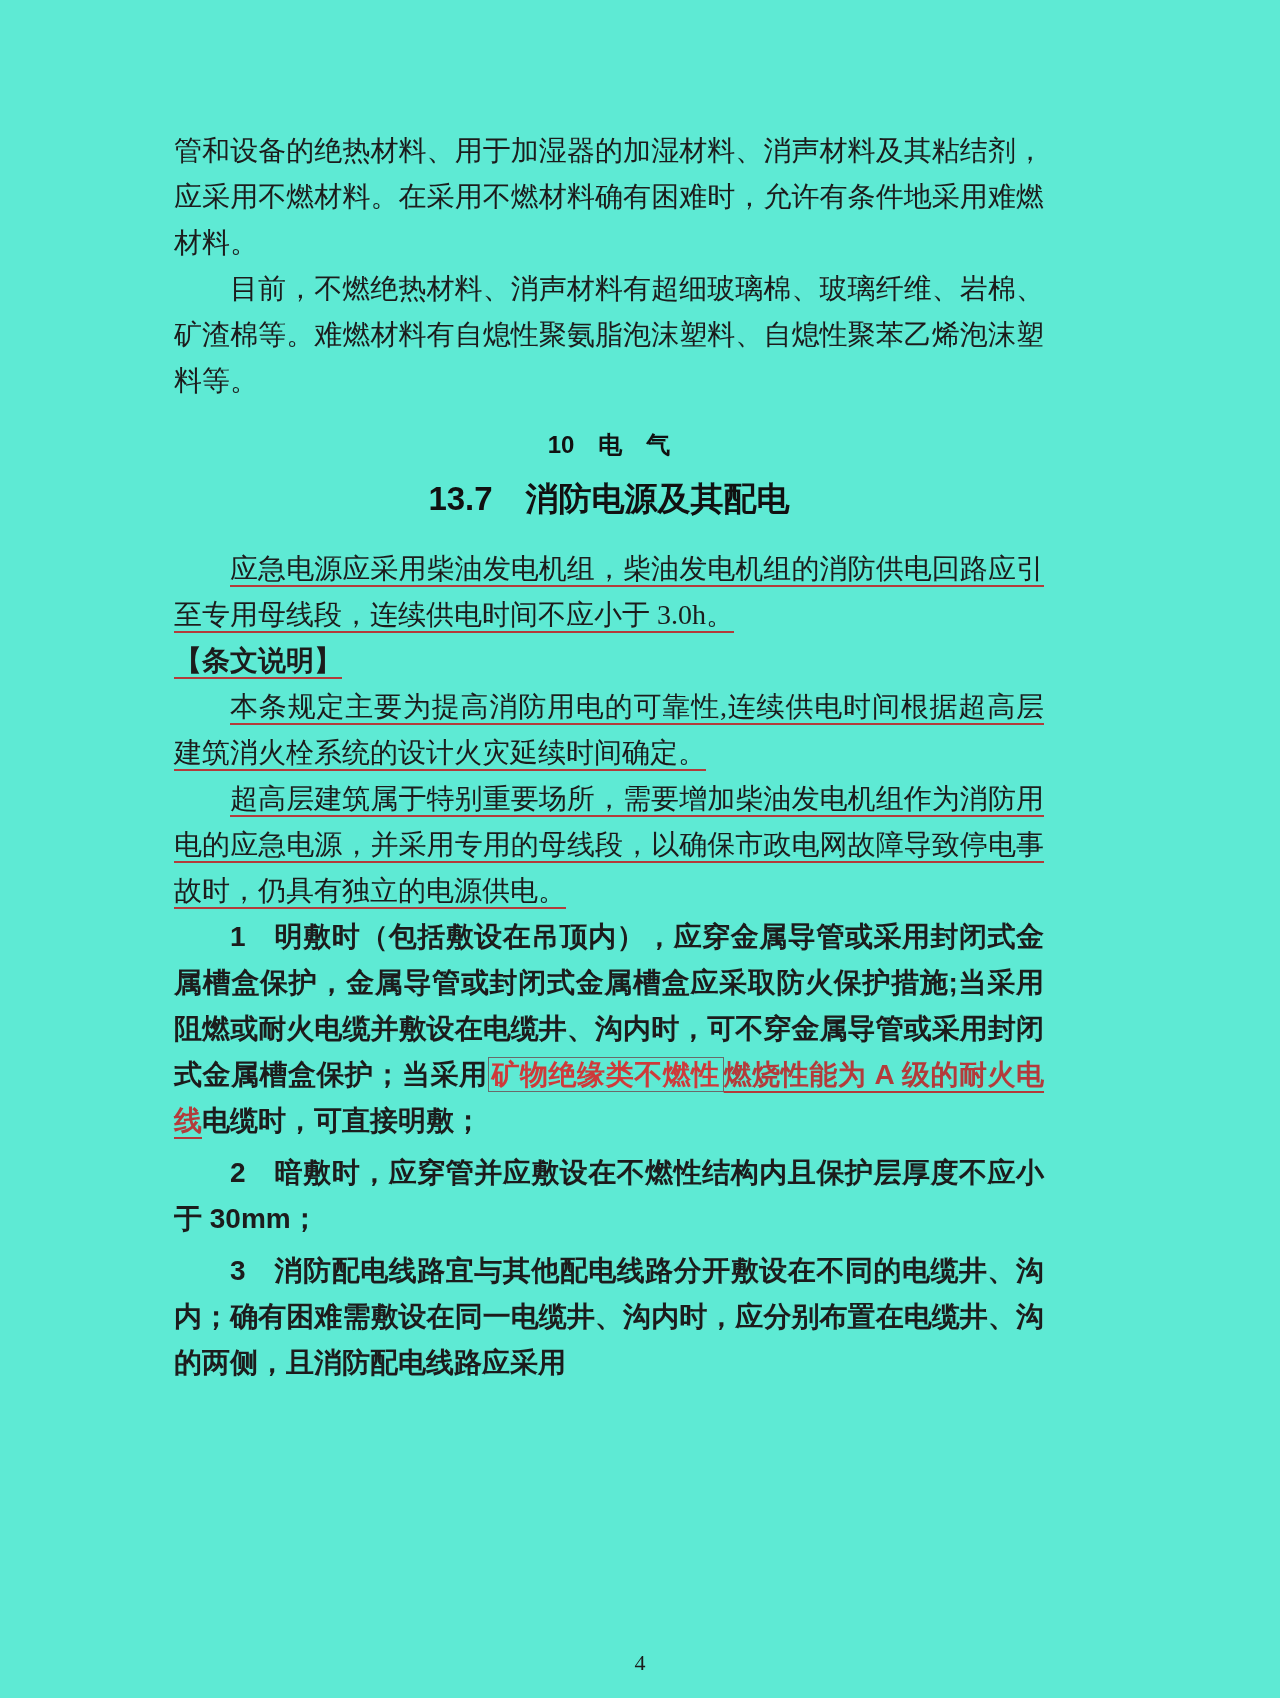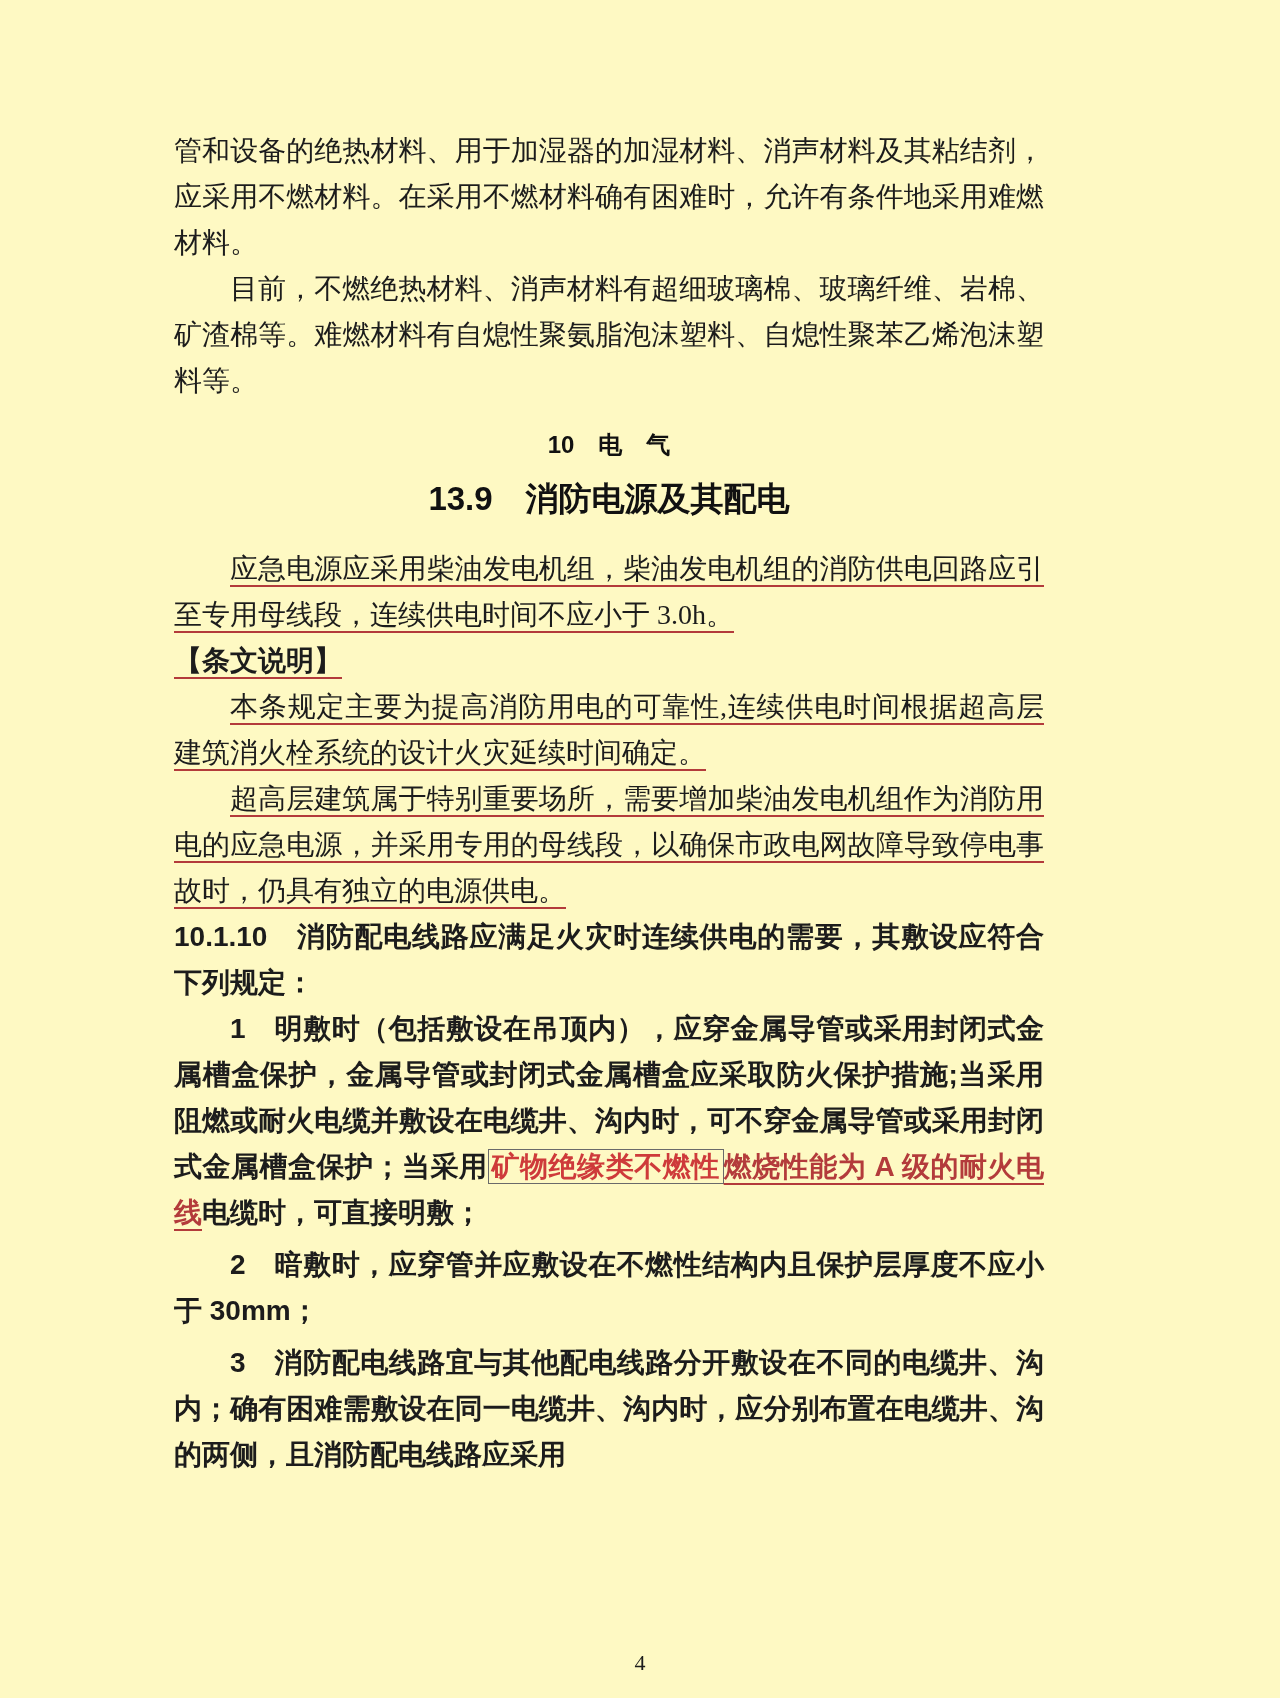--- a/index.html
+++ b/index.html
@@ -1,21 +1,21 @@
 <!DOCTYPE html>
 <html><head>
 <meta charset="utf-8">
 <style>
   html, body { margin: 0; padding: 0; background: #e8e8e8; }
   .page {
     position: relative;
     width: 1280px;
     height: 1698px;
     margin: 0 auto;
-    background: #fef9c3;
+    background: #5eead4;
     overflow: hidden;
   }
   .content {
     position: absolute;
     left: 174px;
     top: 128px;
     width: 870px;
   }
   .content p {
     margin: 0;
@@ -75,29 +75,28 @@
 </head>
 <body>
 
 <div class="page">
   <div class="content">
 
     <p class="song noindent">管和设备的绝热材料、用于加湿器的加湿材料、消声材料及其粘结剂，应采用不燃材料。在采用不燃材料确有困难时，允许有条件地采用难燃材料。</p>
     <p class="song indent">目前，不燃绝热材料、消声材料有超细玻璃棉、玻璃纤维、岩棉、矿渣棉等。难燃材料有自熄性聚氨脂泡沫塑料、自熄性聚苯乙烯泡沫塑料等。</p>
 
     <h1 class="chapter">10　电　气</h1>
-    <h2 class="section">13.9　消防电源及其配电</h2>
+    <h2 class="section">13.7　消防电源及其配电</h2>
 
     <p class="song red underlined indent">应急电源应采用柴油发电机组，柴油发电机组的消防供电回路应引至专用母线段，连续供电时间不应小于 3.0h。</p>
 
     <p class="hei red underlined noindent">【条文说明】</p>
     <p class="song red underlined indent">本条规定主要为提高消防用电的可靠性,连续供电时间根据超高层建筑消火栓系统的设计火灾延续时间确定。</p>
     <p class="song red underlined indent">超高层建筑属于特别重要场所，需要增加柴油发电机组作为消防用电的应急电源，并采用专用的母线段，以确保市政电网故障导致停电事故时，仍具有独立的电源供电。</p>
 
-    <p class="hei noindent">10.1.10　消防配电线路应满足火灾时连续供电的需要，其敷设应符合下列规定：</p>
 
     <p class="hei indent"><span>1　明敷时（包括敷设在吊顶内），应穿金属导管或采用封闭式金属槽盒保护，金属导管或封闭式金属槽盒应采取防火保护措施;当采用阻燃或耐火电缆并敷设在电缆井、沟内时，可不穿金属导管或采用封闭式金属槽盒保护；当采用</span><span class="boxed">矿物绝缘类不燃性</span><span class="red underlined-inline">燃烧性能为 A 级的耐火电线</span><span>电缆时，可直接明敷；</span></p>
 
     <p class="hei indent gap-sm">2　暗敷时，应穿管并应敷设在不燃性结构内且保护层厚度不应小于 30mm；</p>
 
     <p class="hei indent gap-sm"><span>3　消防配电线路宜与其他配电线路分开敷设在不同的电缆井、沟内；确有困难需敷设在同一电缆井、沟内时，应分别布置在电缆井、沟的两侧，且消防配电线路应采用</span></p>
 
   </div>
 
   <div class="page-number">4</div>

